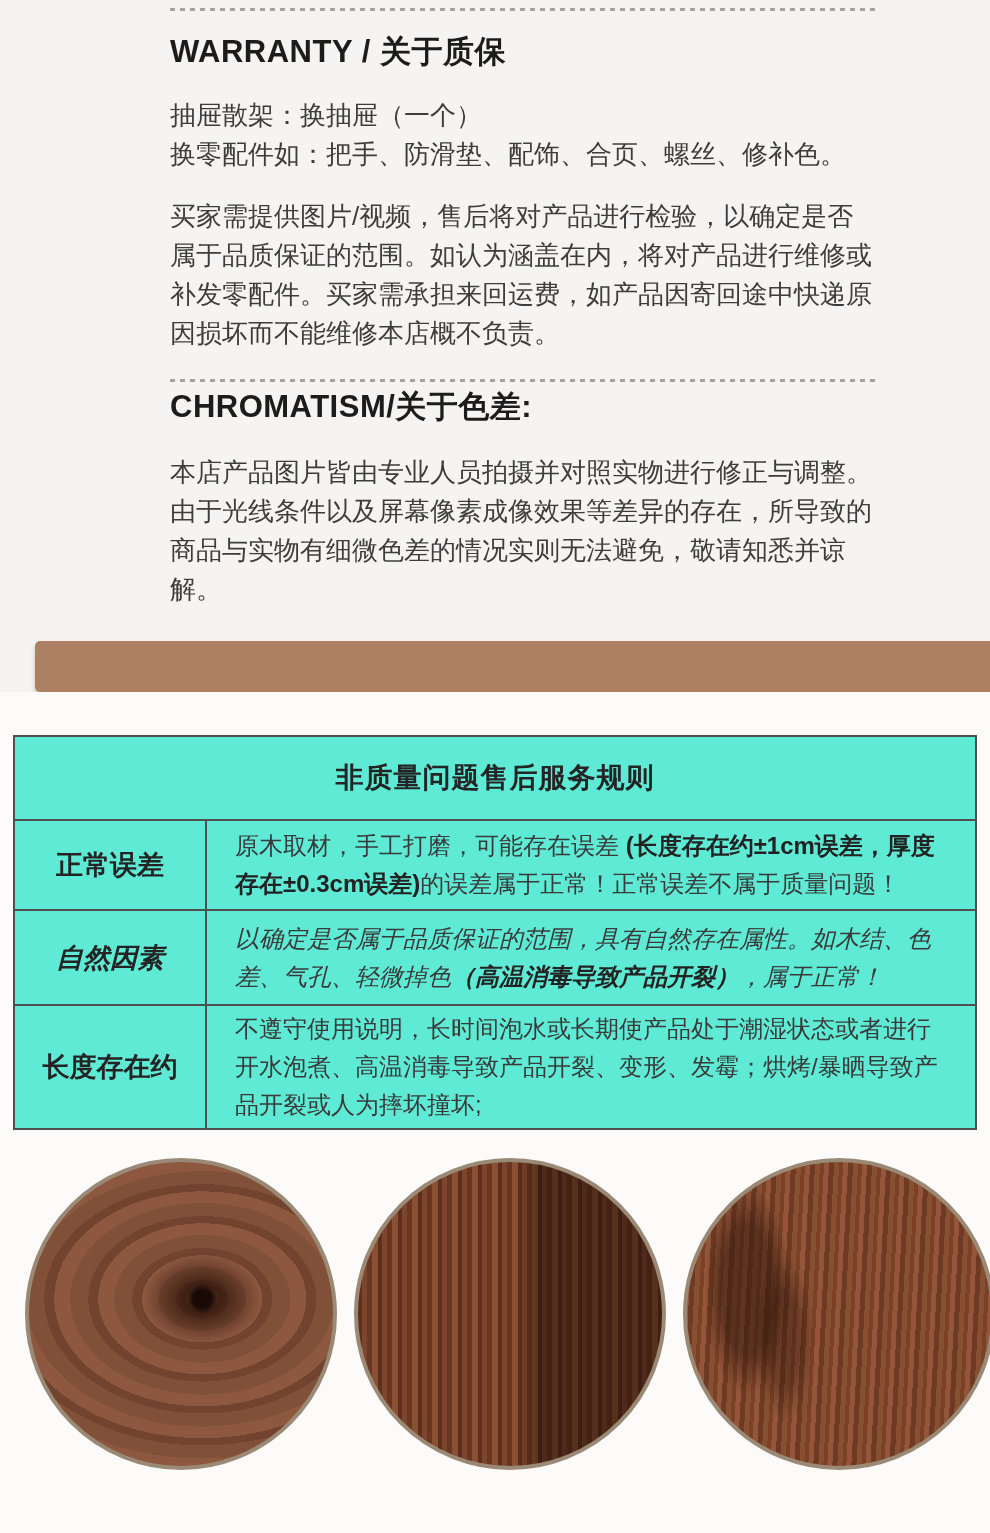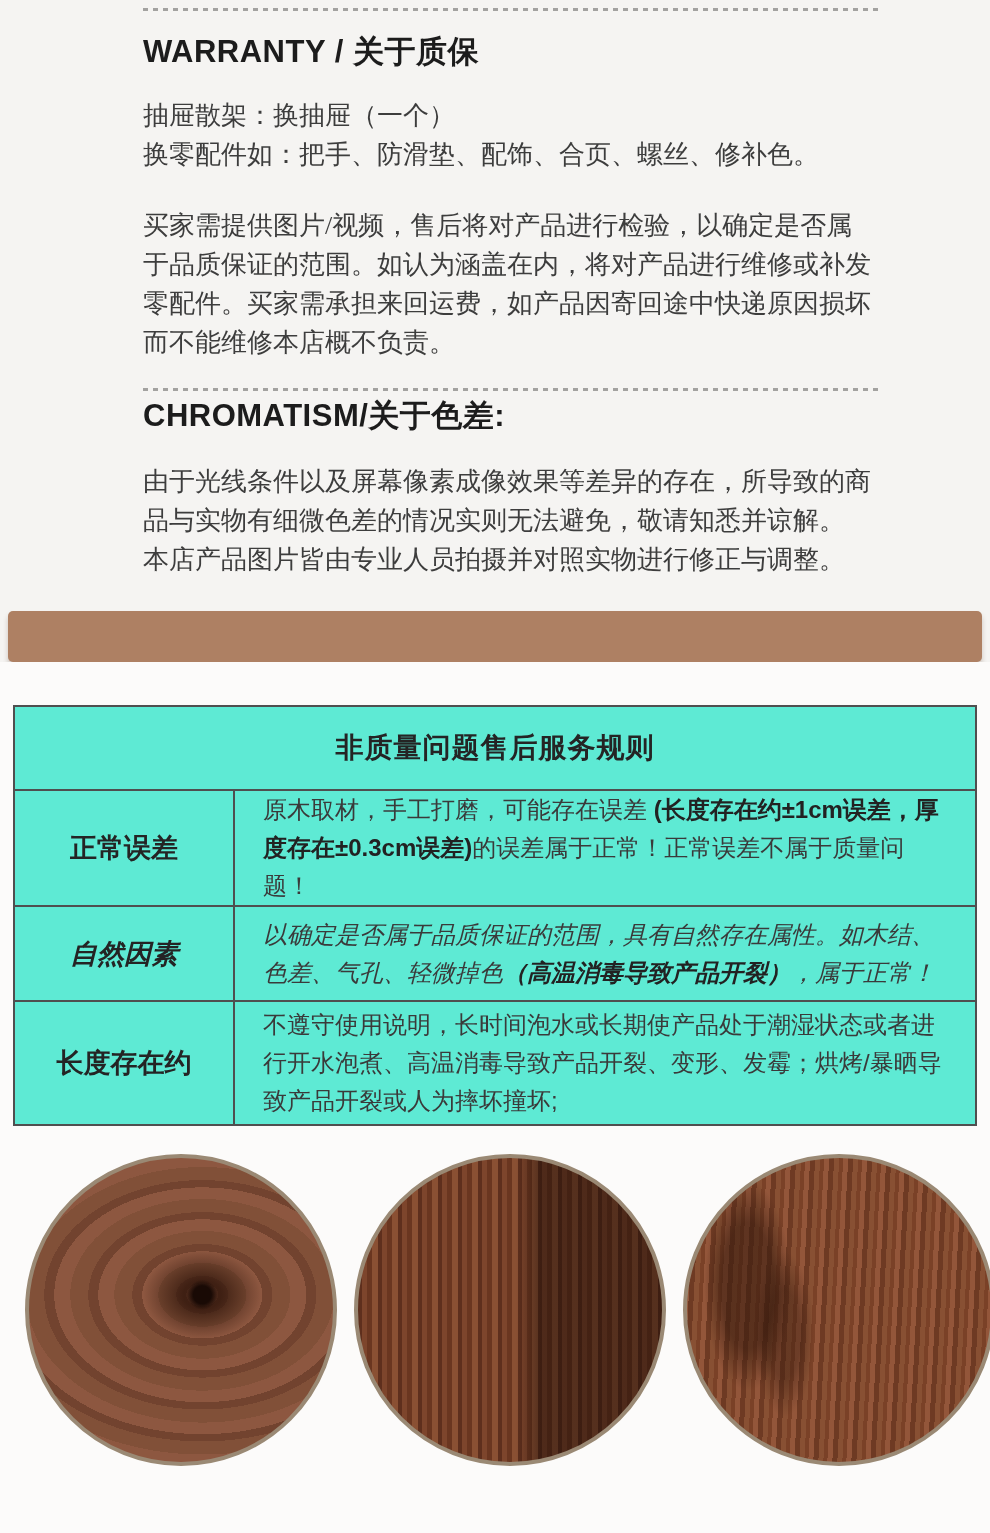--- a/index.html
+++ b/index.html
@@ -7,42 +7,42 @@
   body {
     height:1533px;
     overflow:hidden;
     background:#fcfbfa;
     font-family:"Liberation Sans","DejaVu Sans",sans-serif;
     color:#3d3d3d;
   }
   .page { width:990px; height:1533px; overflow:hidden; }
 
   
-  .upper { background:#f5f4f2; padding-top:8px; }
+  .upper { background:#f5f4f2; padding-top:8px;padding-left:27px; }
   .upper-inner { padding:0 112px 0 143px; }
 
   .dashes {
     height:3px;
     background:repeating-linear-gradient(90deg,#a3a2a0 0 5px,transparent 5px 10px);
   }
   .d2 { margin-top:26px; }
 
   .sec-title {
     margin-top:22px;
     font-size:31px;
     line-height:37px;
     font-weight:600;
     color:#1c1c1c;
     letter-spacing:0.5px;
   }
   .h2m { margin-top:6px; }
 
   .body { font-size:26px; line-height:39px; color:#3d3d3d; }
   .p1 { margin-top:26px; }
-  .p2 { margin-top:32px;font-family:Liberation Serif, serif; }
+  .p2 { margin-top:23px; }
   .p3 { margin-top:28px; }
 
   
   .accent-bar {
     width:974px;
     height:51px;
     margin:32px 0 0 8px;
     background:#ae8063;
     border-radius:5px;
     box-shadow:0 4px 5px rgba(110,80,60,0.30);
@@ -60,21 +60,21 @@
   .rules .title-cell {
     height:84px;
     text-align:center;
     vertical-align:middle;
     font-size:28px;
     font-weight:700;
     color:#242424;
     letter-spacing:1px;
   }
   .rules .label-cell {
-    width:220px;
+    width:192px;
     text-align:center;
     vertical-align:middle;
     font-size:27px;
     font-weight:700;
     color:#242424;
   }
   .rules .text-cell {
     padding:0 28px;
     font-size:24px;
     line-height:38px;
@@ -138,22 +138,22 @@
         <div>换零配件如：把手、防滑垫、配饰、合页、螺丝、修补色。</div>
       </div>
 
       <p class="body p2">买家需提供图片/视频，售后将对产品进行检验，以确定是否属于品质保证的范围。如认为涵盖在内，将对产品进行维修或补发零配件。买家需承担来回运费，如产品因寄回途中快递原因损坏而不能维修本店概不负责。</p>
 
       <div class="dashes d2"></div>
 
       <h1 class="sec-title h2m">CHROMATISM/关于色差:</h1>
 
       <div class="body p3">
+        <div>本店产品图片皆由专业人员拍摄并对照实物进行修正与调整。</div>
         <div>由于光线条件以及屏幕像素成像效果等差异的存在，所导致的商品与实物有细微色差的情况实则无法避免，敬请知悉并谅解。</div>
-        <div>本店产品图片皆由专业人员拍摄并对照实物进行修正与调整。</div>
       </div>
     </div>
 
     <div class="accent-bar"></div>
   </section>
 
   <section class="lower">
 
     <table class="rules">
       <tbody>

